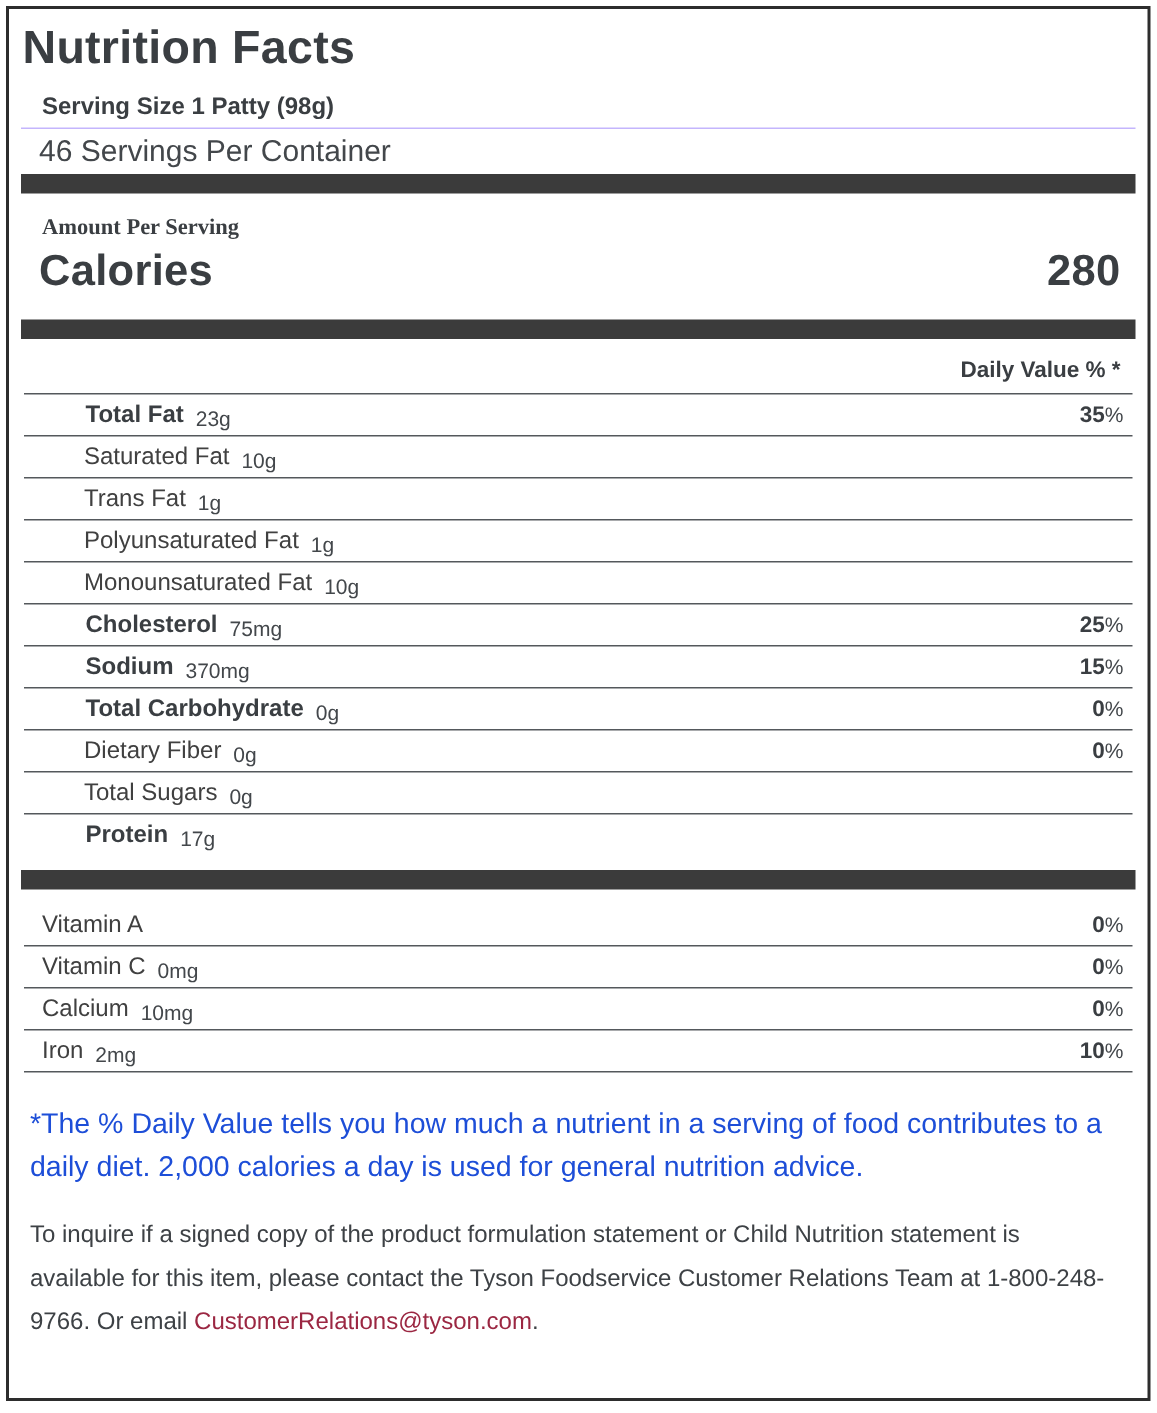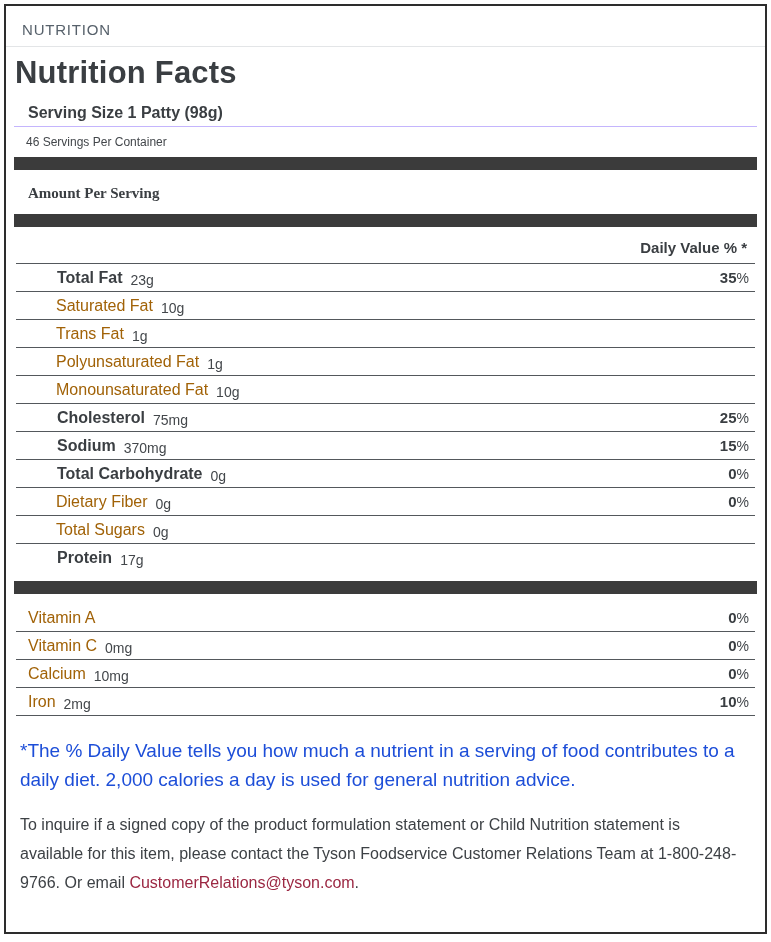--- a/index.html
+++ b/index.html
@@ -26,21 +26,21 @@
   }
   .title-row .title{font-size:31px;font-weight:700;color:#3a3e42;letter-spacing:.2px;}
   .inset{margin:0 8px;}
   .serving-size{
     height:28px;box-sizing:border-box;display:flex;align-items:center;
     padding-left:14px;font-size:16px;font-weight:700;color:#3a3e42;
     border-bottom:1px solid #c4b5fd;
   }
   .servings-per-container{
     height:30px;display:flex;align-items:center;padding-left:12px;
-    font-size:12px;color:#43474b;
+    font-size:20px;color:#43474b;
   }
   .thick-bar{height:13px;background:#3b3b3b;margin:0 8px;}
   .aps{
     margin:14px 8px 0 8px;height:18px;display:flex;align-items:center;
     padding-left:14px;font-size:15px;font-weight:700;color:#3a3e42;font-family:Liberation Serif, serif;
   }
   .calories-row{
     margin:0 8px;height:40px;display:flex;align-items:center;justify-content:space-between;
     padding:0 10px 0 12px;
   }
@@ -50,56 +50,57 @@
   .bar-gap{margin-top:12px;}
   .dv-header{
     margin:0 8px;height:36px;box-sizing:border-box;display:flex;align-items:flex-end;
     justify-content:flex-end;padding:0 10px 7px 0;font-size:15px;font-weight:700;color:#3a3e42;
   }
   .rows{margin:0 10px;}
   .row{
     height:28px;box-sizing:border-box;display:flex;align-items:center;
     padding-left:12px;border-top:1px solid #54585c;
   }
-  .row .lbl{font-size:16px;color:#a16207;}
+  .row .lbl{font-size:16px;color:#404040;}
   .row.bold .lbl{font-weight:700;color:#3a3e42;margin-left:29px;}
   .row.indent{padding-left:40px;}
   .row .amt{font-size:14px;color:#43474b;margin-left:8px;position:relative;top:2px;}
   .row .dv{margin-left:auto;padding-right:6px;font-size:15px;font-weight:700;color:#3a3e42;white-space:nowrap;}
   .row .dv .pct{font-weight:400;font-size:14px;color:#43474b;}
   .vitamins{margin:10px 10px 0 10px;}
   .vitamins .row{border-top:none;border-bottom:1px solid #54585c;}
   .footnote{
     margin:20px 22px 0 14px;font-size:19px;line-height:29px;color:#1d4ed8;
   }
   .contact{
     margin:16px 22px 0 14px;font-size:16px;line-height:29px;color:#3d4145;
   }
   .contact a{color:#9b2742;text-decoration:none;text-align:center;}
 </style>
 </head>
 <body>
 
 <div class="label-panel">
 
-  <div class="brand-row">
-    <span class="brand">NUTRITION</span>
-  </div>
 
   <div class="title-row">
     <span class="title">Nutrition Facts</span>
   </div>
 
   <div class="inset serving-size">Serving Size 1 Patty (98g)</div>
   <div class="inset servings-per-container">46 Servings Per Container</div>
 
   <div class="thick-bar"></div>
 
   <div class="aps">Amount Per Serving</div>
 
+  <div class="calories-row">
+    <span class="cal-label">Calories</span>
+    <span class="cal-value">280</span>
+  </div>
 
   <div class="thick-bar bar-gap"></div>
 
   <div class="dv-header">Daily Value % *</div>
 
   <div class="rows" id="nutrient-rows">
       <div class="row bold">
     <span class="lbl">Total Fat</span>
     <span class="amt">23g</span>
     <span class="dv"><b class="dv-num">35</b><span class="pct">%</span></span>

